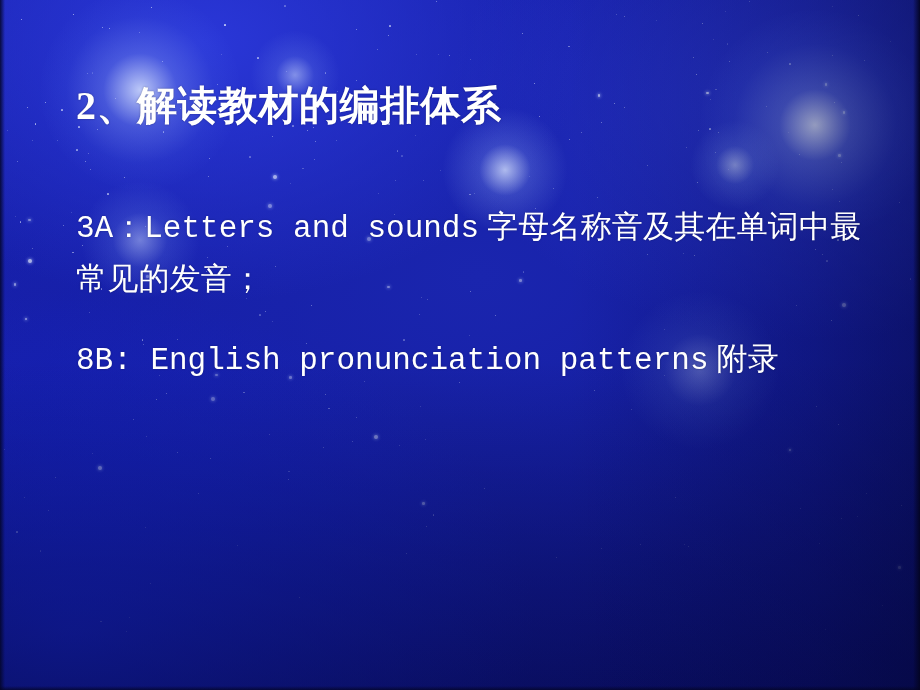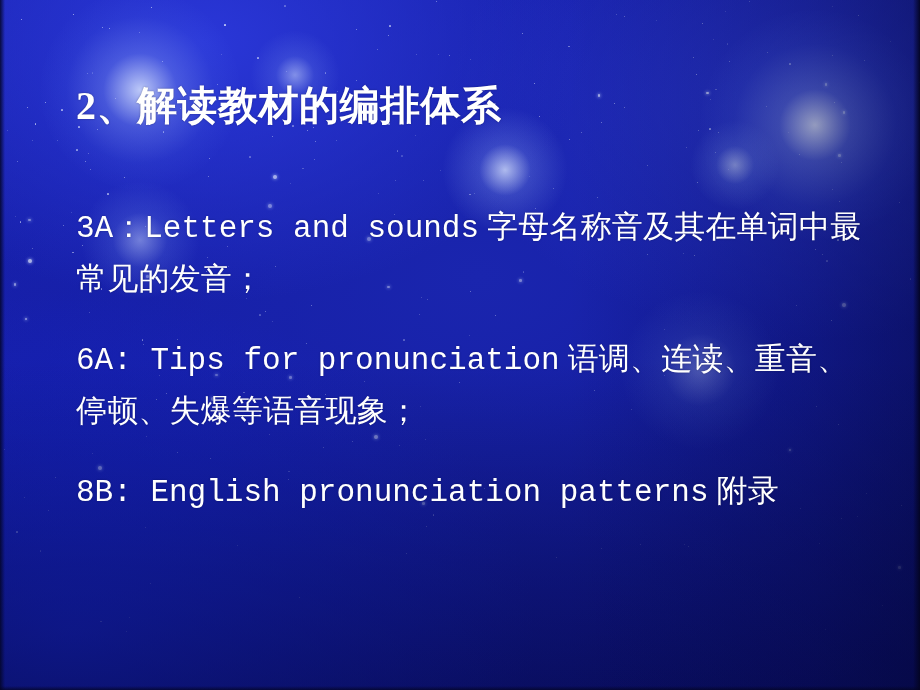--- a/index.html
+++ b/index.html
@@ -403,23 +403,20 @@
 
     <div class="slide-title">2、解读教材的编排体系</div>
 
     <div class="body-block">
 
       <p class="body-line">
         <span class="mono">3A：</span><span class="mono">Letters and sounds</span><span> 字母名称音及其在单词中最常见的发音；</span>
       </p>
 
 
-      <p class="body-line">
-        <span class="mono">6A:</span><span class="mono"> Tips for pronunciation</span><span> 语调、连读、重音、停顿、失爆等语音现象；</span>
-      </p>
 
       <p class="body-line">
         <span class="mono">8B:</span><span class="mono"> English pronunciation patterns</span><span> 附录</span>
       </p>
 
     </div>
   </div>
 </div>
 
 </body></html>

